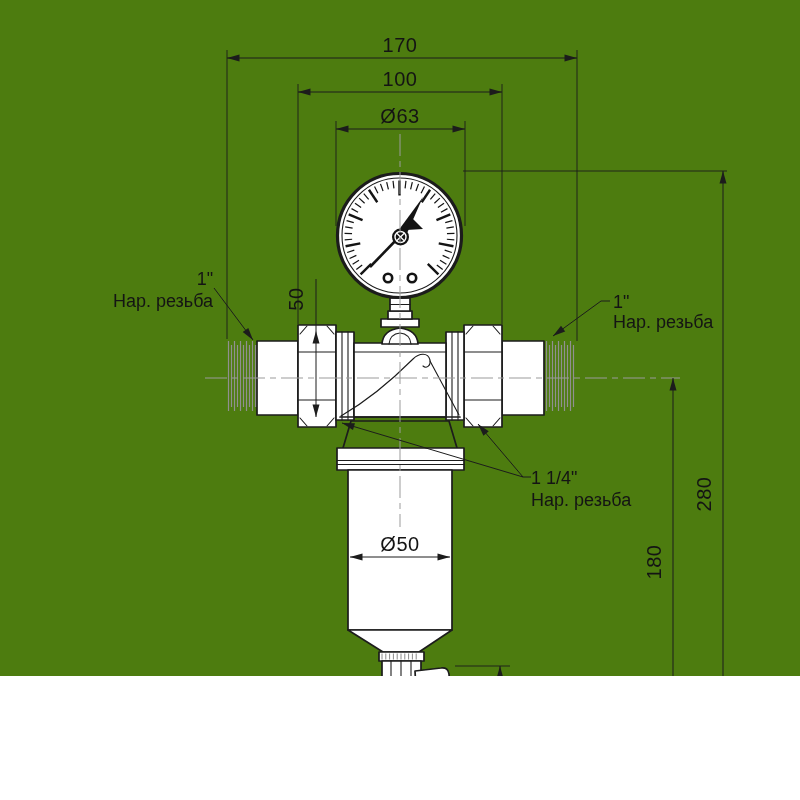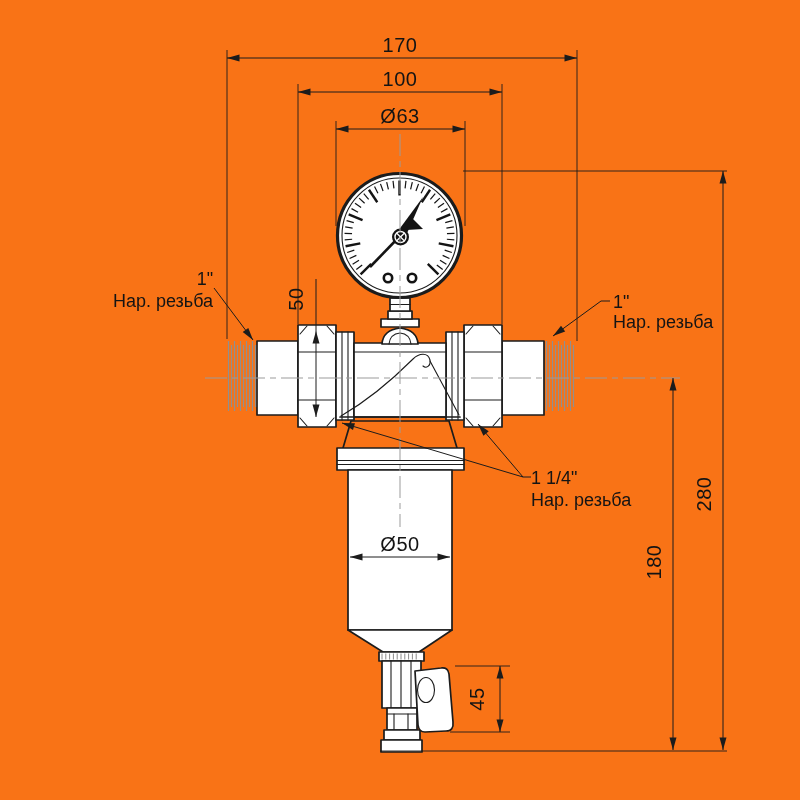--- a/index.html
+++ b/index.html
@@ -1,16 +1,16 @@
 <!DOCTYPE html>
 <html><head>
 <meta charset="utf-8">
 <style>
   html,body{margin:0;padding:0;background:#fff;}
-  #stage{position:relative;width:800px;height:800px;background:#f97316;overflow:hidden;
+  #stage{position:relative;width:800px;height:676px;background:#4d7c0f;overflow:hidden;
          font-family:"Liberation Sans",sans-serif;text-align:right;}
   svg{display:block;}
   .o  {fill:none;stroke:#1c1c1c;stroke-width:1.7;stroke-linejoin:round;stroke-linecap:round;}
   .of {fill:#ffffff;stroke:#1c1c1c;stroke-width:1.7;stroke-linejoin:round;}
   .ob {fill:#ffffff;stroke:#1c1c1c;stroke-width:3.2;}
   .t  {fill:none;stroke:#1c1c1c;stroke-width:1.1;stroke-linecap:round;}
   .dim{fill:none;stroke:#1c1c1c;stroke-width:1;}
   .ext{fill:none;stroke:#1c1c1c;stroke-width:0.9;}
   .cl {fill:none;stroke:#9b9b9b;stroke-width:1;stroke-dasharray:22 5 6 5;}
   .dimtxt{font-size:20px;letter-spacing:0.5px;fill:#141414;}

